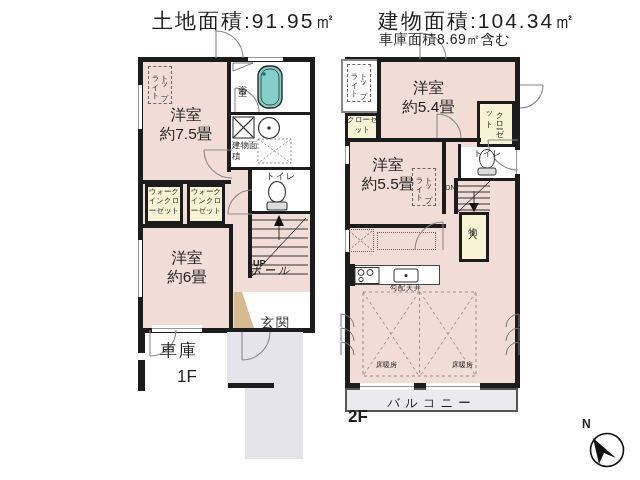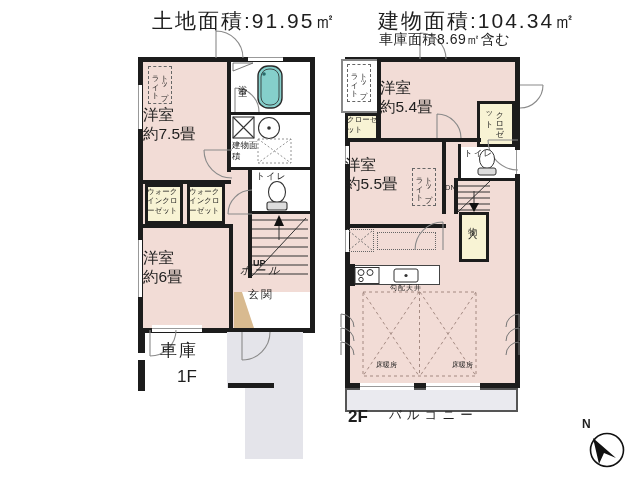--- a/index.html
+++ b/index.html
@@ -1,20 +1,20 @@
 <!DOCTYPE html>
 <html><head>
 <meta charset="utf-8">
 <style>
   html,body{margin:0;padding:0;background:#fff;}
   #canvas{position:relative;width:640px;height:480px;background:#ffffff;overflow:hidden;
           font-family:"Liberation Sans",sans-serif;color:#1e1e1e;}
   .lbl{position:absolute;z-index:40;line-height:1.2;color:#1e1e1e;white-space:nowrap;}
   .wrap{white-space:normal;}
-  .ctr{text-align:left;}
+  .ctr{text-align:center;}
   .vert{writing-mode:vertical-rl;text-orientation:upright;white-space:normal;}
   .dashedbox{border:1px dashed #666;padding:3px 2px;background:transparent;}
   .wall{position:absolute;background:#1c1c1c;z-index:20;}
   .room{position:absolute;z-index:5;}
   .plan{position:absolute;box-sizing:border-box;border:5px solid #1c1c1c;z-index:1;}
   .closet{box-sizing:border-box;border:3px solid #1c1c1c;z-index:6;}
   svg.overlay{position:absolute;left:0;top:0;z-index:30;pointer-events:none;}
   .two-line div{line-height:1.25;}
 </style>
 </head>
@@ -57,21 +57,21 @@
     <div>約7.5畳</div>
   </div>
   <div class="lbl vert dashedbox" style="left:148px;top:66px;height:30px;font-size:7.5px;">トップライト</div>
   <div class="lbl vert" style="left:237px;top:78px;font-size:9px;letter-spacing:2px;">浴室</div>
   <div class="lbl wrap" style="left:232px;top:140px;width:27px;font-size:8.5px;line-height:1.3;">建物面積</div>
   <div class="lbl ctr wrap" style="left:147px;top:187px;width:34px;font-size:7.5px;line-height:1.25;">ウォークインクローゼット</div>
   <div class="lbl ctr wrap" style="left:189px;top:187px;width:34px;font-size:7.5px;line-height:1.25;">ウォークインクローゼット</div>
   <div class="lbl ctr" style="left:256px;top:171px;width:50px;font-size:9px;letter-spacing:1px;">トイレ</div>
   <div class="lbl" style="left:253px;top:258px;font-size:9px;font-weight:bold;">UP</div>
   <div class="lbl ctr" style="left:240px;top:264px;width:62px;font-size:11px;letter-spacing:3px;font-style:italic;">ホール</div>
-  <div class="lbl ctr" style="left:248px;top:288px;width:56px;font-size:11px;letter-spacing:2px;">玄関</div>
+  <div class="lbl ctr" style="left:248px;top:315px;width:56px;font-size:13px;letter-spacing:2px;">玄関</div>
   <div class="lbl ctr two-line" style="left:143px;top:248px;width:88px;font-size:15.5px;">
     <div>洋室</div>
     <div>約6畳</div>
   </div>
   <div class="lbl" style="left:160px;top:341px;font-size:17px;letter-spacing:2px;">車庫</div>
   <div class="lbl" style="left:141px;top:367px;font-size:17px;margin-left:36px;">1F</div>
 
   <div class="plan" style="left:345px;top:57px;width:175px;height:331px;background:#f2dcd6;"></div>
 
   <div class="room" style="left:341px;top:59px;width:40px;height:54px;background:#fff;border:2px solid #888;box-sizing:border-box;z-index:6;"></div>
@@ -107,21 +107,21 @@
   <div class="lbl" style="left:445px;top:183px;font-size:7.5px;font-weight:normal;">DN</div>
   <div class="lbl vert" style="left:467px;top:220px;font-size:9px;letter-spacing:2px;">物入</div>
   <div class="lbl ctr two-line" style="left:345px;top:155px;width:86px;font-size:15.5px;">
     <div>洋室</div>
     <div>約5.5畳</div>
   </div>
   <div class="lbl vert dashedbox" style="left:412px;top:168px;height:30px;font-size:7.5px;">トップライト</div>
   <div class="lbl" style="left:390px;top:284px;font-size:7px;letter-spacing:1px;">勾配天井</div>
   <div class="lbl" style="left:376px;top:361px;font-size:7px;">床暖房</div>
   <div class="lbl" style="left:452px;top:361px;font-size:7px;">床暖房</div>
-  <div class="lbl ctr" style="left:345px;top:408px;width:173px;font-size:12.5px;letter-spacing:5px;padding-left:44px;">バルコニー</div>
+  <div class="lbl ctr" style="left:345px;top:396px;width:173px;font-size:12.5px;letter-spacing:5px;">バルコニー</div>
   <div class="lbl" style="left:348px;top:407px;font-size:17px;font-weight:bold;">2F</div>
   <div class="lbl" style="left:582px;top:417px;font-size:12px;font-weight:bold;">N</div>
 
   <svg class="overlay" width="640" height="480" viewBox="0 0 640 480">
 
     <g stroke="#999" stroke-width="1">
       <rect x="135" y="85" width="7" height="44" fill="#fff" stroke="none"></rect>
         <path d="M138.5,85 V129"></path>
       <rect x="135" y="240" width="7" height="57" fill="#fff" stroke="none"></rect>
         <path d="M138.5,240 V297"></path>

